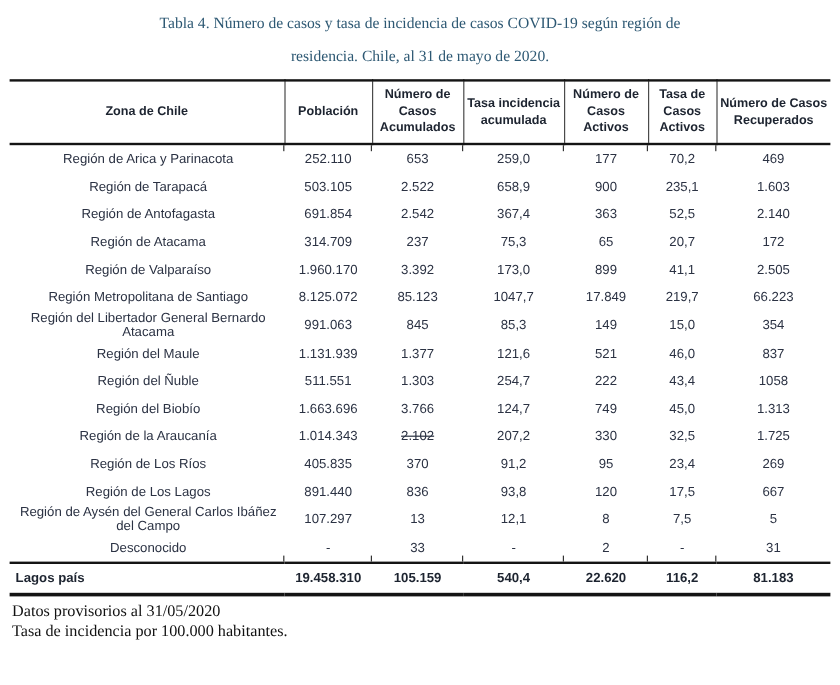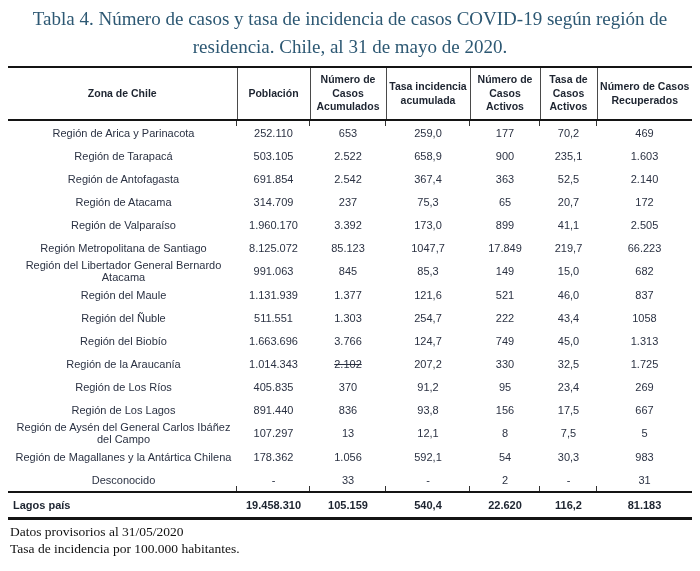--- a/index.html
+++ b/index.html
@@ -10,21 +10,21 @@
   }
   .page {
     width: 700px;
     height: 571px;
     background: #ffffff;
     box-sizing: border-box;
     overflow: hidden;
   }
   .title {
     font-family: "Liberation Serif", serif;
-    font-size: 19px;
+    font-size: 13px;
     font-weight: 400;
     text-align: center;
     color: #2d5873;
     padding-top: 5px;
     line-height: 28px;
   }
   table.covid {
     border-collapse: collapse;
     table-layout: fixed;
     width: 684px;
@@ -174,21 +174,21 @@
           <td class="num">219,7</td>
           <td class="num">66.223</td>
         </tr>
         <tr>
           <td class="region">Región del Libertador General Bernardo Atacama</td>
           <td class="num">991.063</td>
           <td class="num">845</td>
           <td class="num">85,3</td>
           <td class="num">149</td>
           <td class="num">15,0</td>
-          <td class="num">682</td>
+          <td class="num">354</td>
         </tr>
         <tr>
           <td class="region">Región del Maule</td>
           <td class="num">1.131.939</td>
           <td class="num">1.377</td>
           <td class="num">121,6</td>
           <td class="num">521</td>
           <td class="num">46,0</td>
           <td class="num">837</td>
         </tr>
@@ -226,41 +226,32 @@
           <td class="num">91,2</td>
           <td class="num">95</td>
           <td class="num">23,4</td>
           <td class="num">269</td>
         </tr>
         <tr>
           <td class="region">Región de Los Lagos</td>
           <td class="num">891.440</td>
           <td class="num">836</td>
           <td class="num">93,8</td>
-          <td class="num">156</td>
+          <td class="num">120</td>
           <td class="num">17,5</td>
           <td class="num">667</td>
         </tr>
         <tr>
           <td class="region">Región de Aysén del General Carlos Ibáñez del Campo</td>
           <td class="num">107.297</td>
           <td class="num">13</td>
           <td class="num">12,1</td>
           <td class="num">8</td>
           <td class="num">7,5</td>
           <td class="num">5</td>
-        </tr>
-        <tr>
-          <td class="region">Región de Magallanes y la Antártica Chilena</td>
-          <td class="num">178.362</td>
-          <td class="num">1.056</td>
-          <td class="num">592,1</td>
-          <td class="num">54</td>
-          <td class="num">30,3</td>
-          <td class="num">983</td>
         </tr>
         <tr>
           <td class="region">Desconocido</td>
           <td class="num">-</td>
           <td class="num">33</td>
           <td class="num">-</td>
           <td class="num">2</td>
           <td class="num">-</td>
           <td class="num">31</td>
         </tr>

